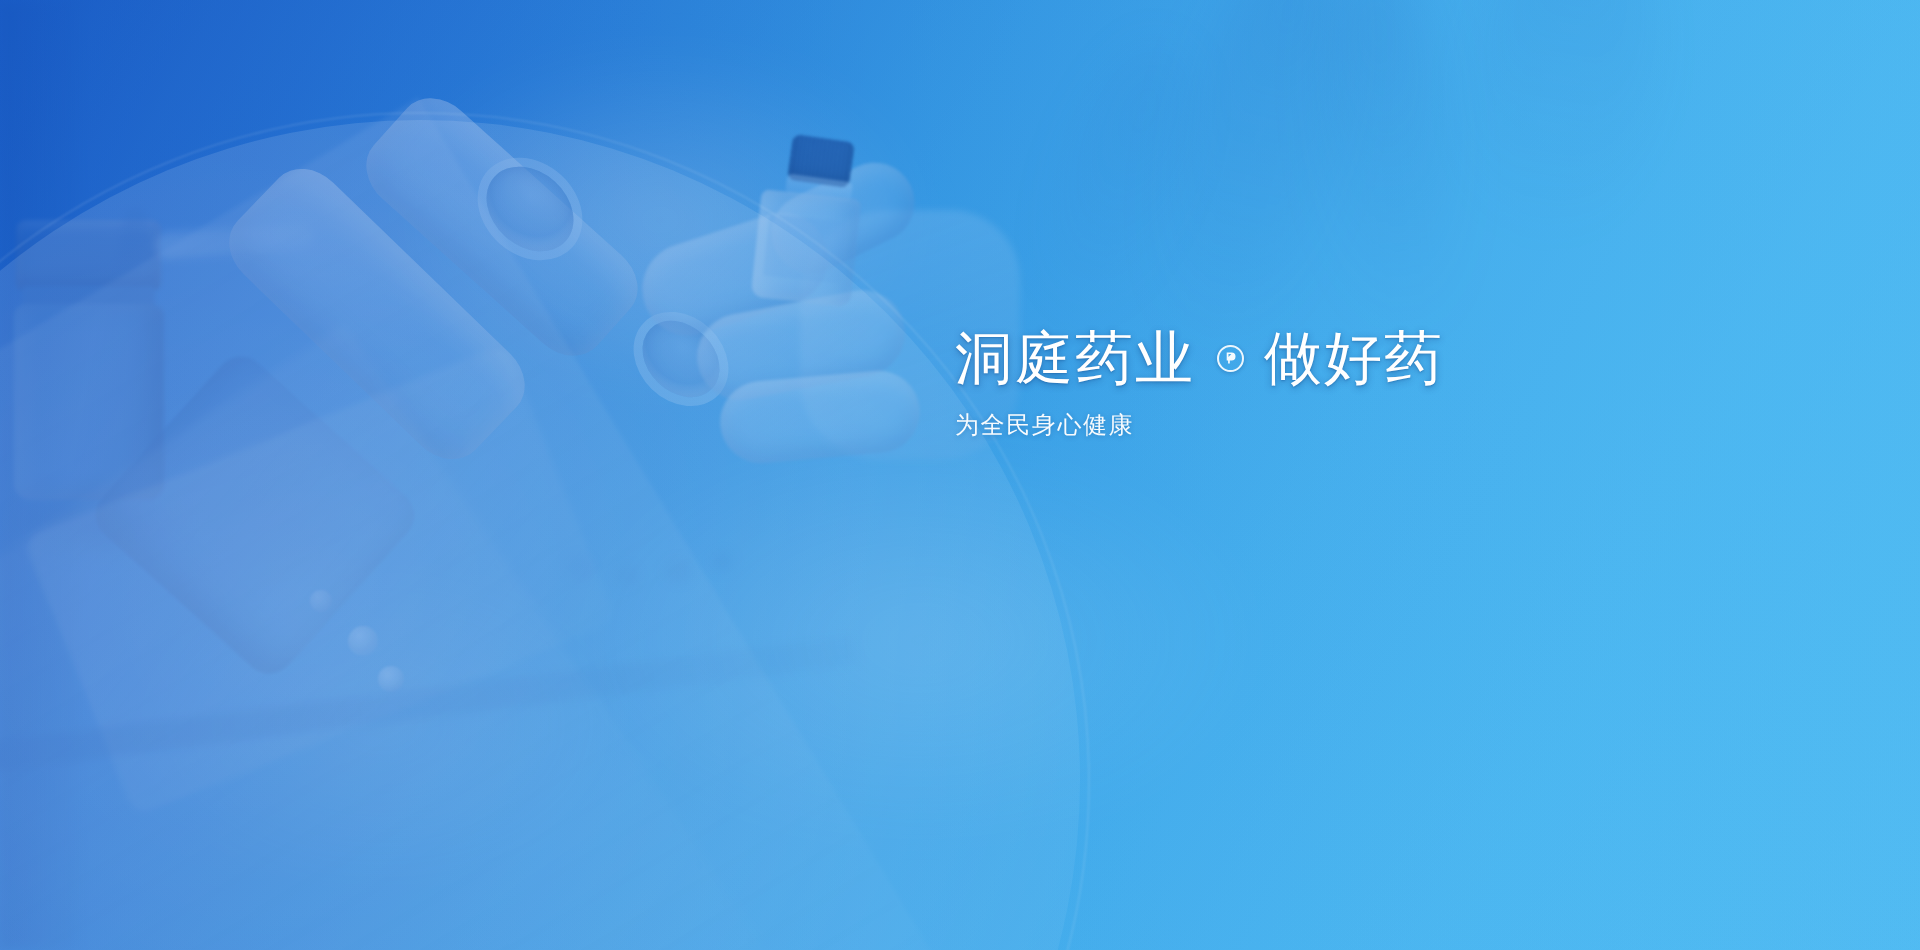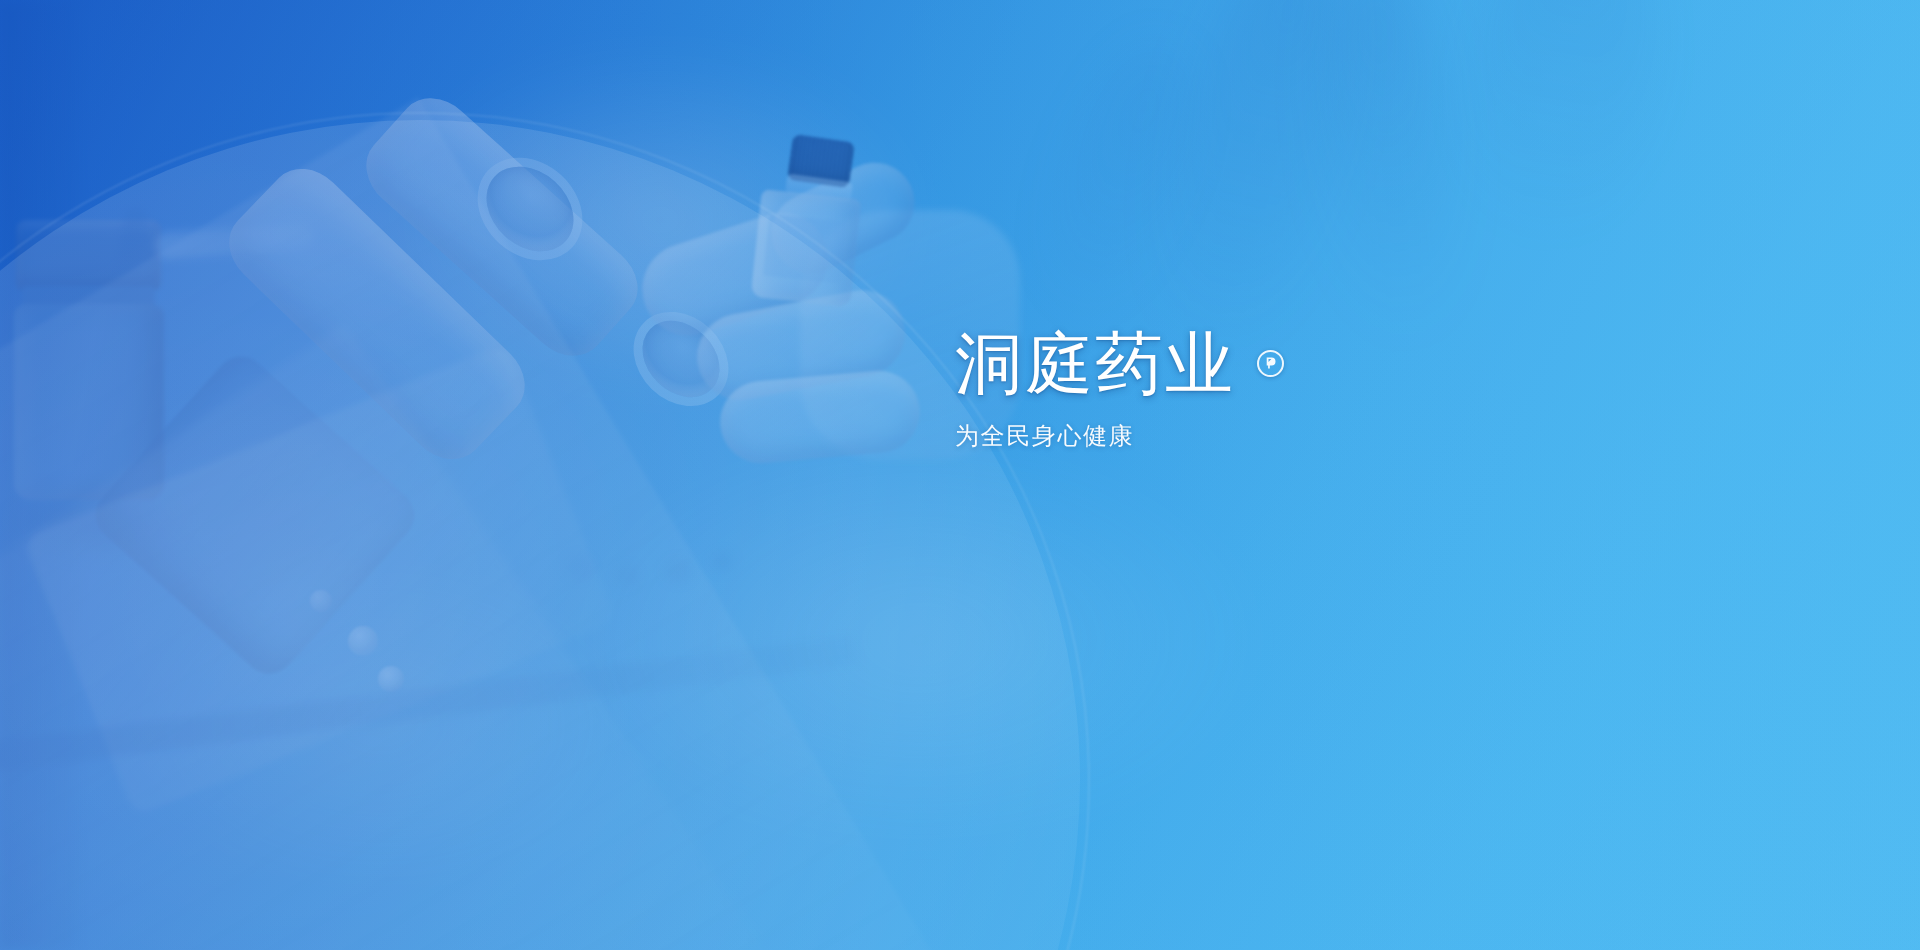--- a/index.html
+++ b/index.html
@@ -298,21 +298,21 @@
     position:absolute;
     left:955px; top:328px;
     width:760px;
     z-index:40;
   }
   .headline{
     display:flex;
     align-items:center;
     gap:0;
     color:#ffffff;
-    font-size:68px;
+    font-size:58px;
     line-height:1.04;
     font-weight:400;
     letter-spacing:2px;
     text-shadow:0 2px 7px rgba(12,55,120,.38), 0 1px 2px rgba(12,55,120,.30);
     white-space:nowrap;
   }
   .headline .hl-part{ display:inline-block; }
 
   
   .badge{
@@ -414,20 +414,21 @@
     <div class="headline">
       <span class="hl-part">洞庭药业</span>
 
       <span class="badge">
         <svg width="15" height="15" viewBox="0 0 15 15" aria-hidden="true">
           <path d="M3.2 2.1 H8.0 a4.0 4.0 0 0 1 0 8.0 H6.3 V12.9 H4.6 V10.1 H3.2 Z" fill="#ffffff" opacity="0.95"></path>
           <path d="M5.0 3.5 L7.9 3.5 L5.0 6.6 Z" fill="#4aa9e8"></path>
         </svg>
       </span>
 
+      <span class="hl-part">做好药</span>
     </div>
 
     <div class="sub">
       <span class="line">为全民身心健康</span>
     </div>
 
   </div>
 
 </div>
 

